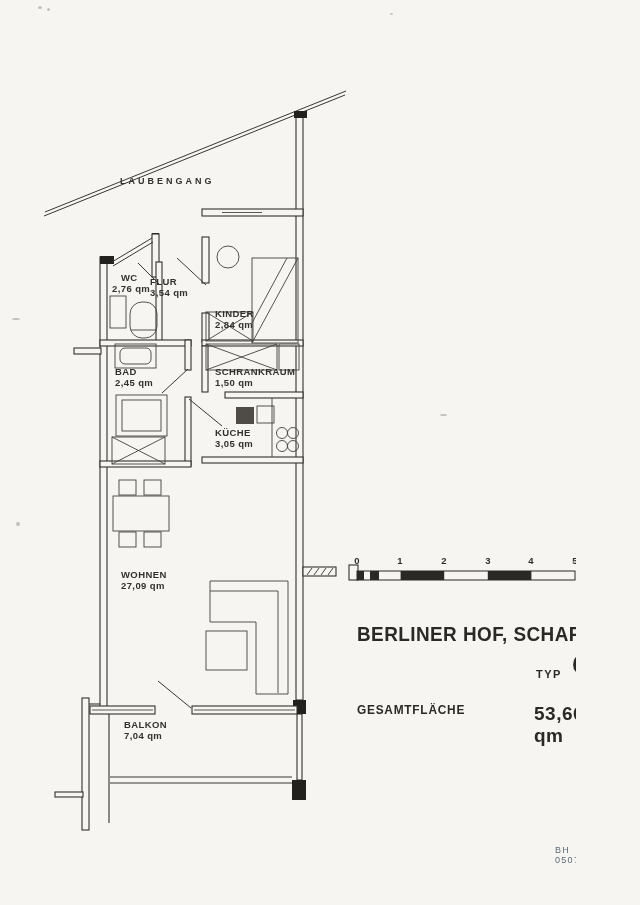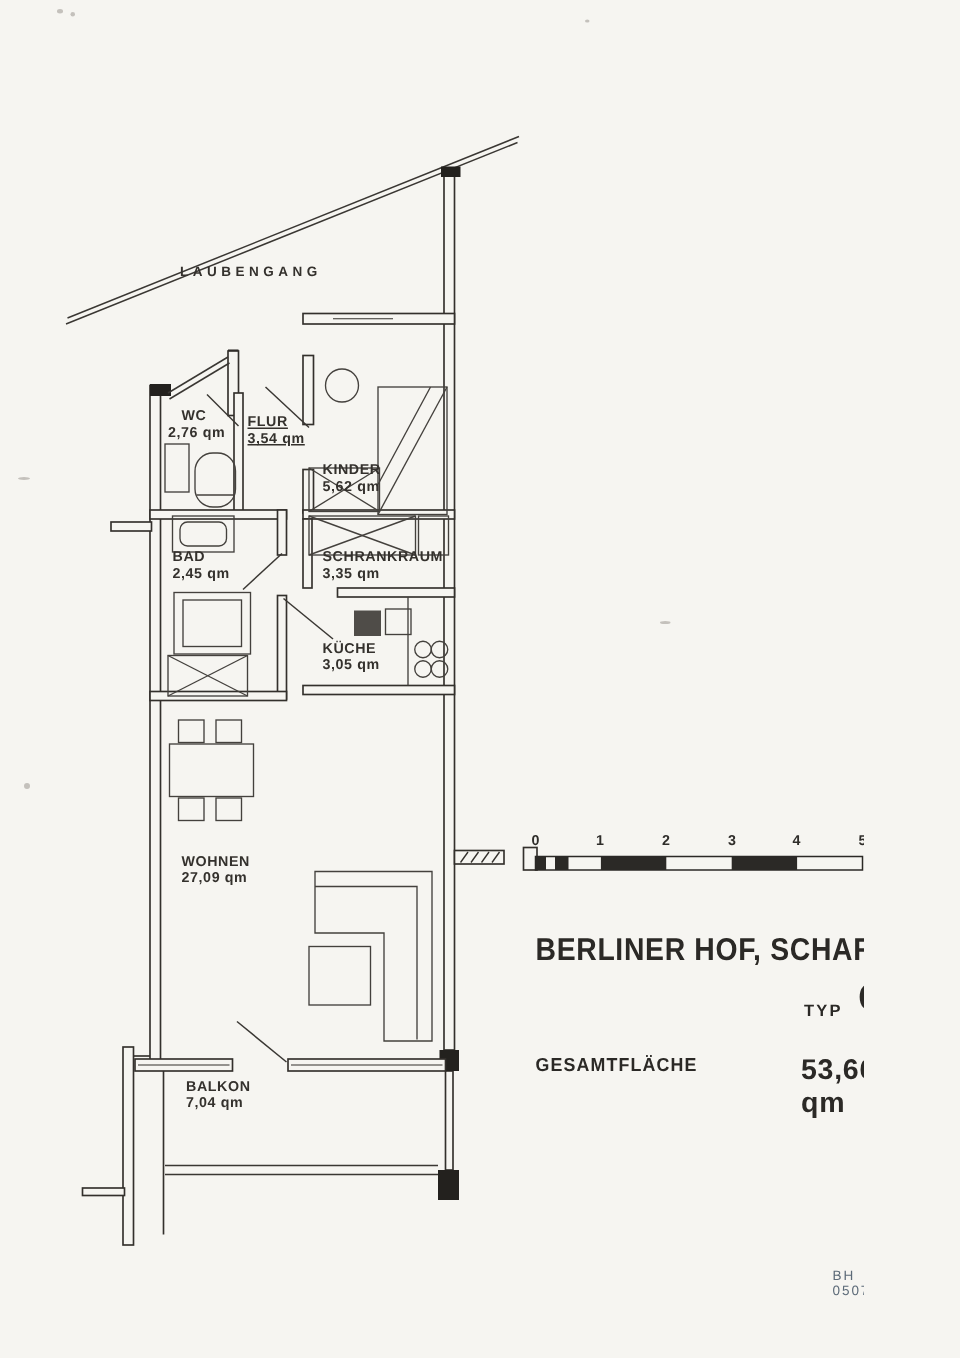--- a/index.html
+++ b/index.html
@@ -166,35 +166,35 @@
       <rect x="487.8" y="571" width="43.6" height="9" fill="#2b2926"></rect>
     </g>
   </svg>
 
   <div class="walkway-lbl">LAUBENGANG</div>
 
   <div class="lbl" style="left:112px;top:272px;">
     <span style="margin-left:9px;">WC</span>
     <span class="area">2,76 qm</span>
   </div>
-  <div class="lbl" style="left:165px;top:276px;text-decoration:underline;">
+  <div class="lbl" style="left:150px;top:276px;">
     <span>FLUR</span>
     <span class="area">3,54 qm</span>
   </div>
   <div class="lbl" style="left:215px;top:276px;margin-top:32px;">
     <span>KINDER</span>
-    <span class="area">5,62 qm</span>
+    <span class="area">2,84 qm</span>
   </div>
   <div class="lbl" style="left:115px;top:366px;">
     <span>BAD</span>
     <span class="area">2,45 qm</span>
   </div>
   <div class="lbl" style="left:215px;top:366px;">
     <span>SCHRANKRAUM</span>
-    <span class="area">3,35 qm</span>
+    <span class="area">1,50 qm</span>
   </div>
   <div class="lbl" style="left:215px;top:427px;">
     <span>KÜCHE</span>
     <span class="area">3,05 qm</span>
   </div>
   <div class="lbl" style="left:121px;top:569px;">
     <span>WOHNEN</span>
     <span class="area">27,09 qm</span>
   </div>
   <div class="lbl" style="left:124px;top:719px;">

